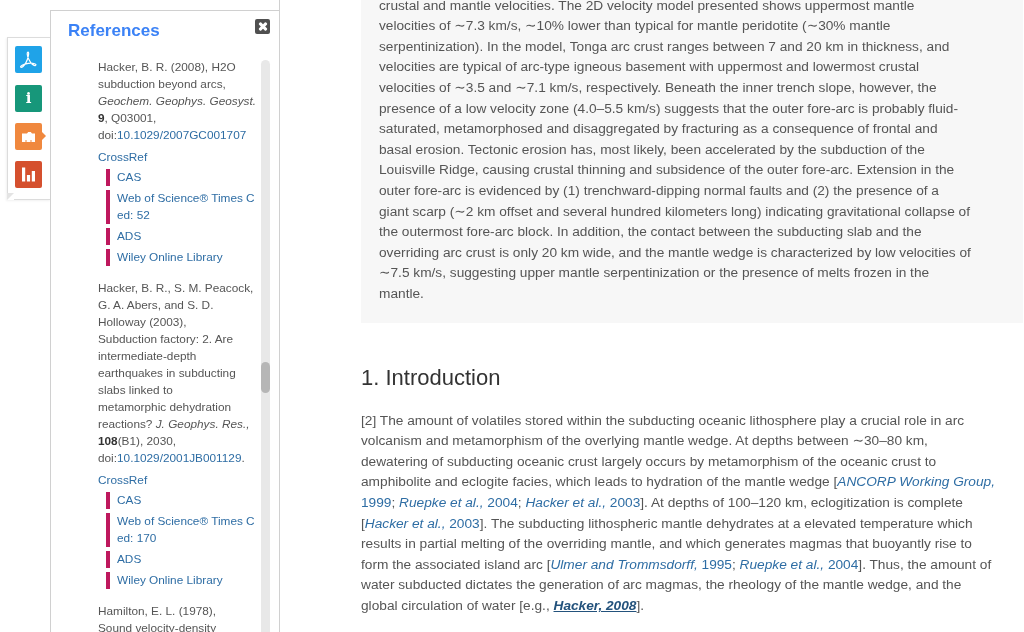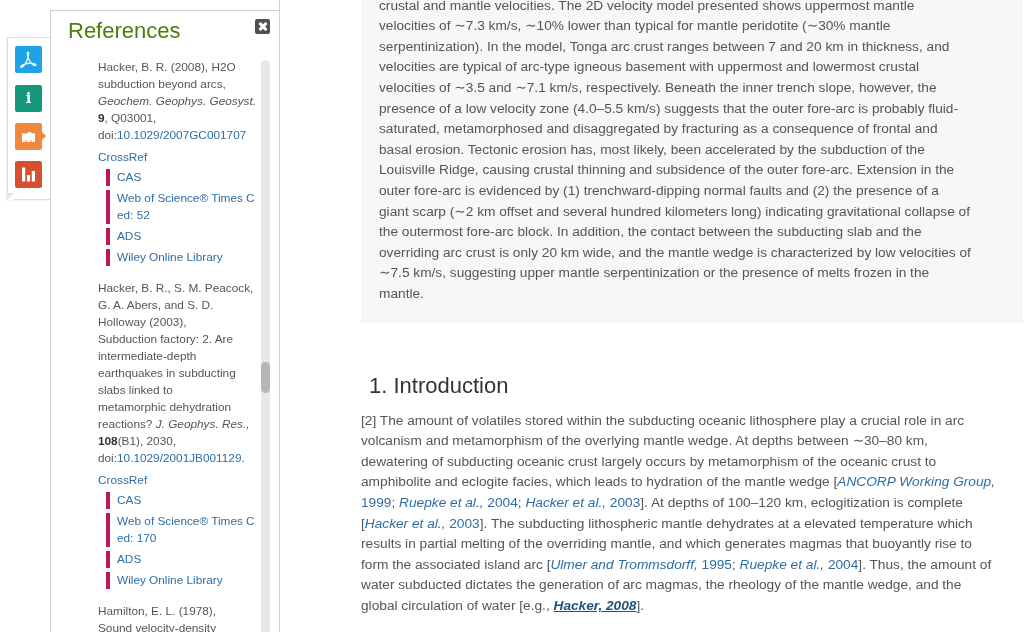--- a/index.html
+++ b/index.html
@@ -39,21 +39,21 @@
   }
 
   
   .page-rule { position: absolute; left: 279px; top: 0; width: 1px; height: 632px; background: var(--panel-border, #d0d0d0); }
   .ref-panel {
     position: absolute; left: 50px; top: 10px; width: 230px; height: 640px;
     background: #ffffff; border: 1px solid var(--panel-border, #d0d0d0); border-bottom: none;
   }
   .ref-title {
     position: absolute; left: 17px; top: 10px; margin: 0;
-    font-size: 22px; line-height: 20px; font-weight: normal; color: #4d7c0f;
+    font-size: 17px; line-height: 20px; font-weight: bold; color: #3b82f6;
   }
   .close-btn {
     position: absolute; left: 204px; top: 8px; width: 15px; height: 15px;
     border: none; border-radius: 2px; padding: 0; cursor: pointer;
     background: var(--close-bg, #505050);
   }
   .close-btn .x { position: absolute; left: 0; top: 0; width: 15px; height: 15px; }
   .close-btn .x::before, .close-btn .x::after {
     content: ""; position: absolute; left: 2.5px; top: 6px; width: 10px; height: 3px; background: #ffffff; border-radius: 1px;
   }
@@ -84,21 +84,21 @@
   
   .abstract-box {
     position: absolute; left: 361px; top: -10px; width: 662px; height: 333px;
     background: var(--abstract-bg, #f7f7f7);
   }
   .abstract-text {
     position: absolute; left: 18px; top: 5.7px;
     font-size: 13.7px; line-height: 20.6px; color: var(--text, #555555);
   }
   .section-heading {
-    position: absolute; left: 361px; top: 365px; margin: 8px;
+    position: absolute; left: 361px; top: 365px; margin: 0;
     font-size: 22px; line-height: 26px; font-weight: normal; color: var(--heading, #333333);
   }
   .para {
     position: absolute; left: 361px; top: 410.7px;
     font-size: 13.7px; line-height: 20.6px; color: var(--text, #555555);
   }
   .para .link, .para .link-i, .para .link-u, .ref-text .link { color: var(--link, #2e6da4); }
   .para .link-i { font-style: italic; }
   .para .link-u { color: var(--link-visited, #23527c); text-decoration: underline; font-style: italic; font-weight: bold; }
 </style>

